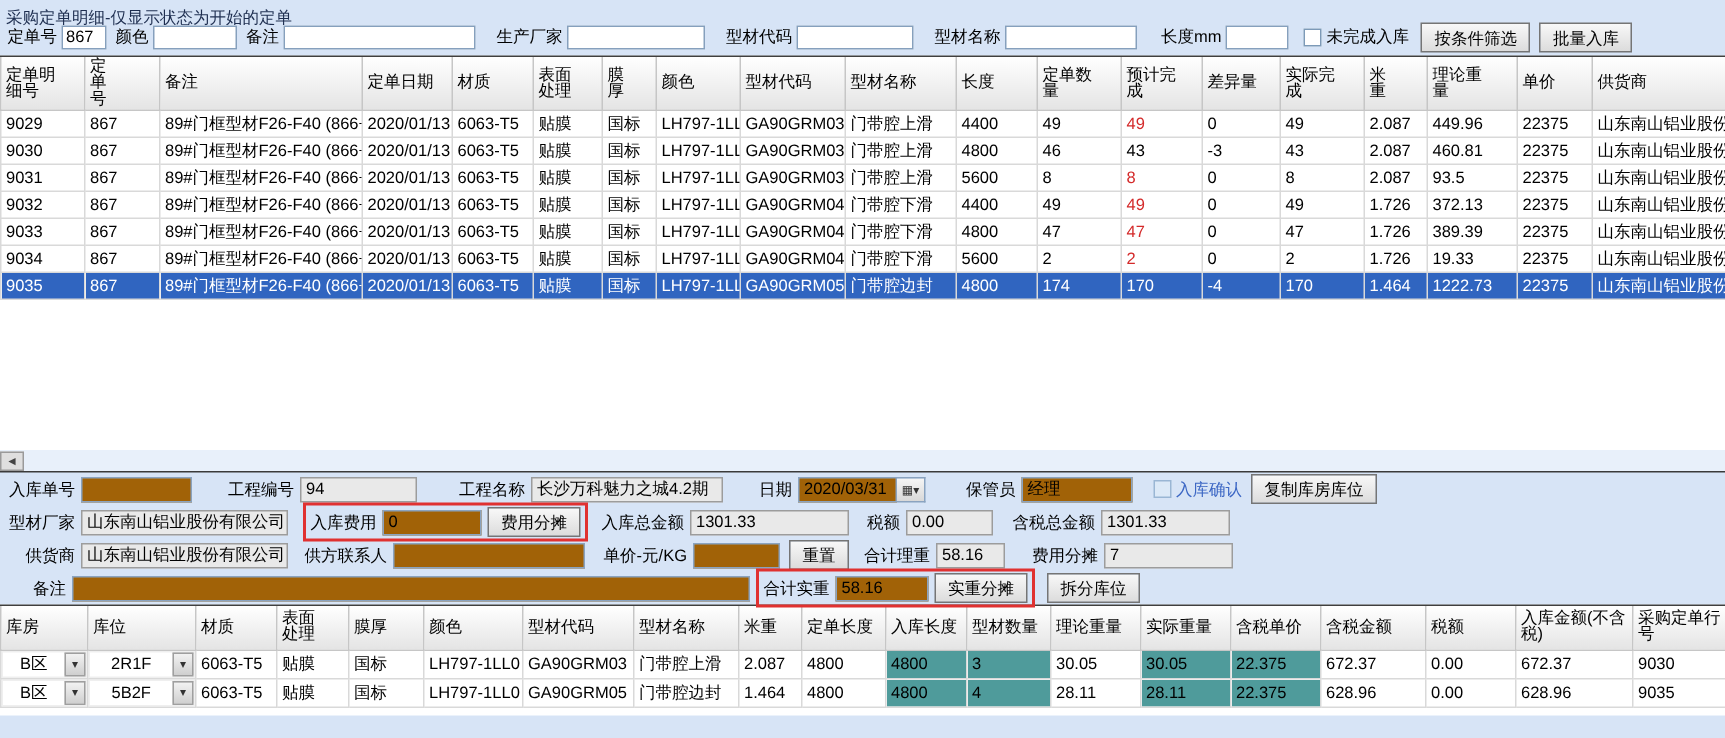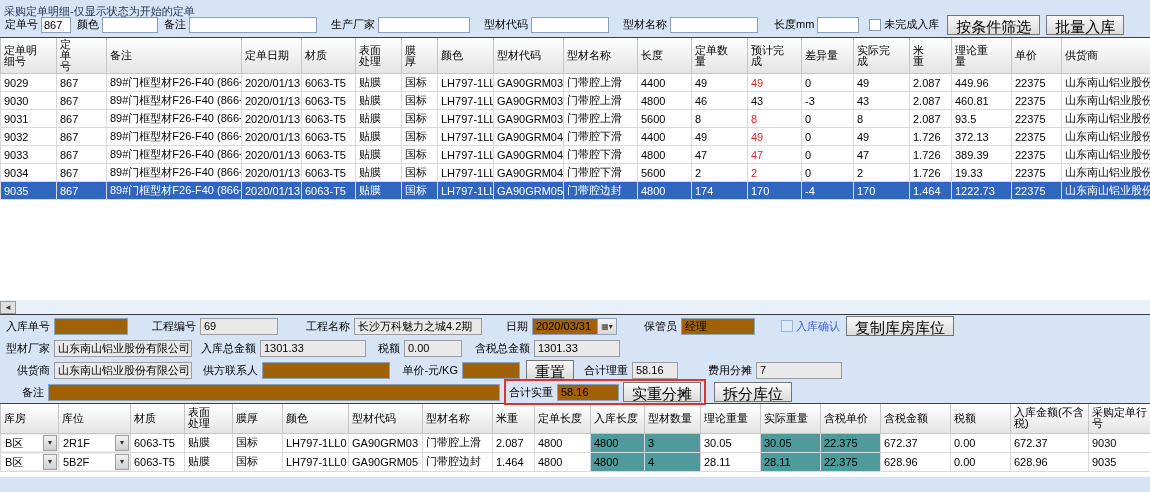--- a/index.html
+++ b/index.html
@@ -12,21 +12,21 @@
   }
   .panel-title { padding:4px 4px; height:15px; color:#1d2d4f; white-space:nowrap; }
   .filter-row { display:flex; align-items:center; padding:0 3px 3px 3px; height:22px; }
   .lbl { white-space:nowrap; margin:0 3px 0 6px; }
   .tbx {
     background:#fff; border:1px solid #86a0bd; height:16px; line-height:14px;
     padding:0 2px; white-space:nowrap; overflow:hidden;
   }
   .btn {
     border:1px solid #757575; background:linear-gradient(#f8f8f8,#dcdcdc);
-    font-family:inherit; font-size:15px; padding:2px 8px; height:20px;
+    font-family:inherit; font-size:11px; padding:2px 8px; height:20px;
     white-space:nowrap; color:#000;
   }
   .cbwrap { display:flex; align-items:center; margin-left:10px; white-space:nowrap; }
   .cb { width:12px; height:12px; border:1px solid #7d9ab8; background:#fff; display:inline-block; margin-right:3px; }
   .cb.dis { background:#dcे9f7; background:#dce9f7; border-color:#9ab6d4; }
   .blue-lbl { color:#3b66c4; }
 
   
   .grid-wrap { background:#fff; height:263px; overflow:hidden; border-top:1px solid #3f3f3f; }
   .grid-wrap2 { background:#fff; height:74px; overflow:hidden; border-top:1px solid #3f3f3f; }
@@ -41,21 +41,21 @@
   .grid-wrap2 .grid th { height:29px; }
   .grid td {
     border:1px solid #d9d9d9; padding:0 3px; height:18px;
     white-space:nowrap; overflow:hidden; background:#fff;
   }
   .grid tr.sel td { background:var(--sel,#3065c0); color:#fff; }
   .grid td.red { color:var(--redtx,#d42a2a); }
   .grid td.teal { background:var(--teal,#4f9b9b); color:#000; }
   .grid td.dd { padding:0; }
   .ddw { display:flex; align-items:center; height:18px; background:#efefef; }
-  .ddw .ddtext { flex:1; padding:0 3px; overflow:hidden; white-space:nowrap; background:#fff; height:16px; line-height:16px; margin:1px 0 1px 1px; }
+  .ddw .ddtext { flex:1; padding:0 3px; overflow:hidden; white-space:nowrap; background:#fff; height:16px; line-height:16px; margin:1px 0 1px 1px;text-align:center; }
   .dda {
     width:14px; height:16px; margin:1px 1px 1px 0; background:linear-gradient(#f2f2f2,#cfcfcf);
     border:1px solid #9f9f9f; font-size:8px; line-height:14px; text-align:center; color:#333;
   }
 
   
   .hscroll { height:14px; background:#e8f0fa; display:flex; align-items:center; }
   .hs-btn { width:16px; height:13px; background:#dfdfdf; border:1px solid #9a9a9a; font-size:8px; line-height:11px; text-align:center; color:#444; }
   .hs-track { flex:1; height:13px; }
 
@@ -68,21 +68,21 @@
     padding:0 3px; white-space:nowrap; overflow:hidden;
   }
   .fld.ro { background:#e9e9e9; border-color:#9c9c9c; }
   .redbox { display:flex; align-items:center; border:2px solid var(--redbx,#e03131); padding:1px 3px; }
   .dcombo { display:flex; align-items:center; }
   .dcb {
     width:19px; height:17px; border:1px solid #8aa3c0; border-left:none;
     background:linear-gradient(#f5f5f5,#d8d8d8); font-size:8px; text-align:center; line-height:15px; color:#333;
   }
   .sp4{margin-left:4px}.sp6{margin-left:6px}.sp8{margin-left:8px}.sp10{margin-left:10px}
-  .sp14{margin-left:26px}.sp18{margin-left:18px}.sp22{margin-left:22px}
+  .sp14{margin-left:14px}.sp18{margin-left:18px}.sp22{margin-left:22px}
 </style>
 </head>
 <body>
 
 <div class="app">
 
   <div class="top-panel">
     <div class="panel-title">采购定单明细-仅显示状态为开始的定单</div>
 
     <div class="filter-row">
@@ -311,40 +311,45 @@
       <div class="hs-track"></div>
     </div>
   </div>
 
   <div class="bottom-panel">
 
     <div class="form-row">
       <span class="fl" style="width:50px">入库单号</span>
       <div class="fld" style="width:74px"></div>
       <span class="fl sp18" style="width:54px">工程编号</span>
-      <div class="fld ro" style="width:78px">69</div>
+      <div class="fld ro" style="width:78px">94</div>
       <span class="fl sp22" style="width:54px">工程名称</span>
       <div class="fld ro" style="width:128px">长沙万科魅力之城4.2期</div>
       <span class="fl sp22" style="width:28px">日期</span>
       <span class="dcombo">
         <div class="fld" style="width:66px">2020/03/31</div>
         <span class="dcb">▦▾</span>
       </span>
       <span class="fl sp22" style="width:42px">保管员</span>
       <div class="fld" style="width:74px">经理</div>
       <span class="cbwrap sp14 blue-lbl">
         <span class="cb dis"></span>
         <span>入库确认</span>
       </span>
       <button class="btn sp6">复制库房库位</button>
     </div>
 
     <div class="form-row">
       <span class="fl" style="width:50px">型材厂家</span>
       <div class="fld ro" style="width:138px">山东南山铝业股份有限公司</div>
+      <div class="redbox sp10">
+        <span class="fl" style="width:48px">入库费用</span>
+        <div class="fld" style="width:66px">0</div>
+        <button class="btn sp4">费用分摊</button>
+      </div>
       <span class="fl sp6" style="width:62px">入库总金额</span>
       <div class="fld ro" style="width:106px">1301.33</div>
       <span class="fl sp10" style="width:28px">税额</span>
       <div class="fld ro" style="width:58px">0.00</div>
       <span class="fl sp10" style="width:62px">含税总金额</span>
       <div class="fld ro" style="width:86px">1301.33</div>
     </div>
 
     <div class="form-row">
       <span class="fl" style="width:50px">供货商</span>

